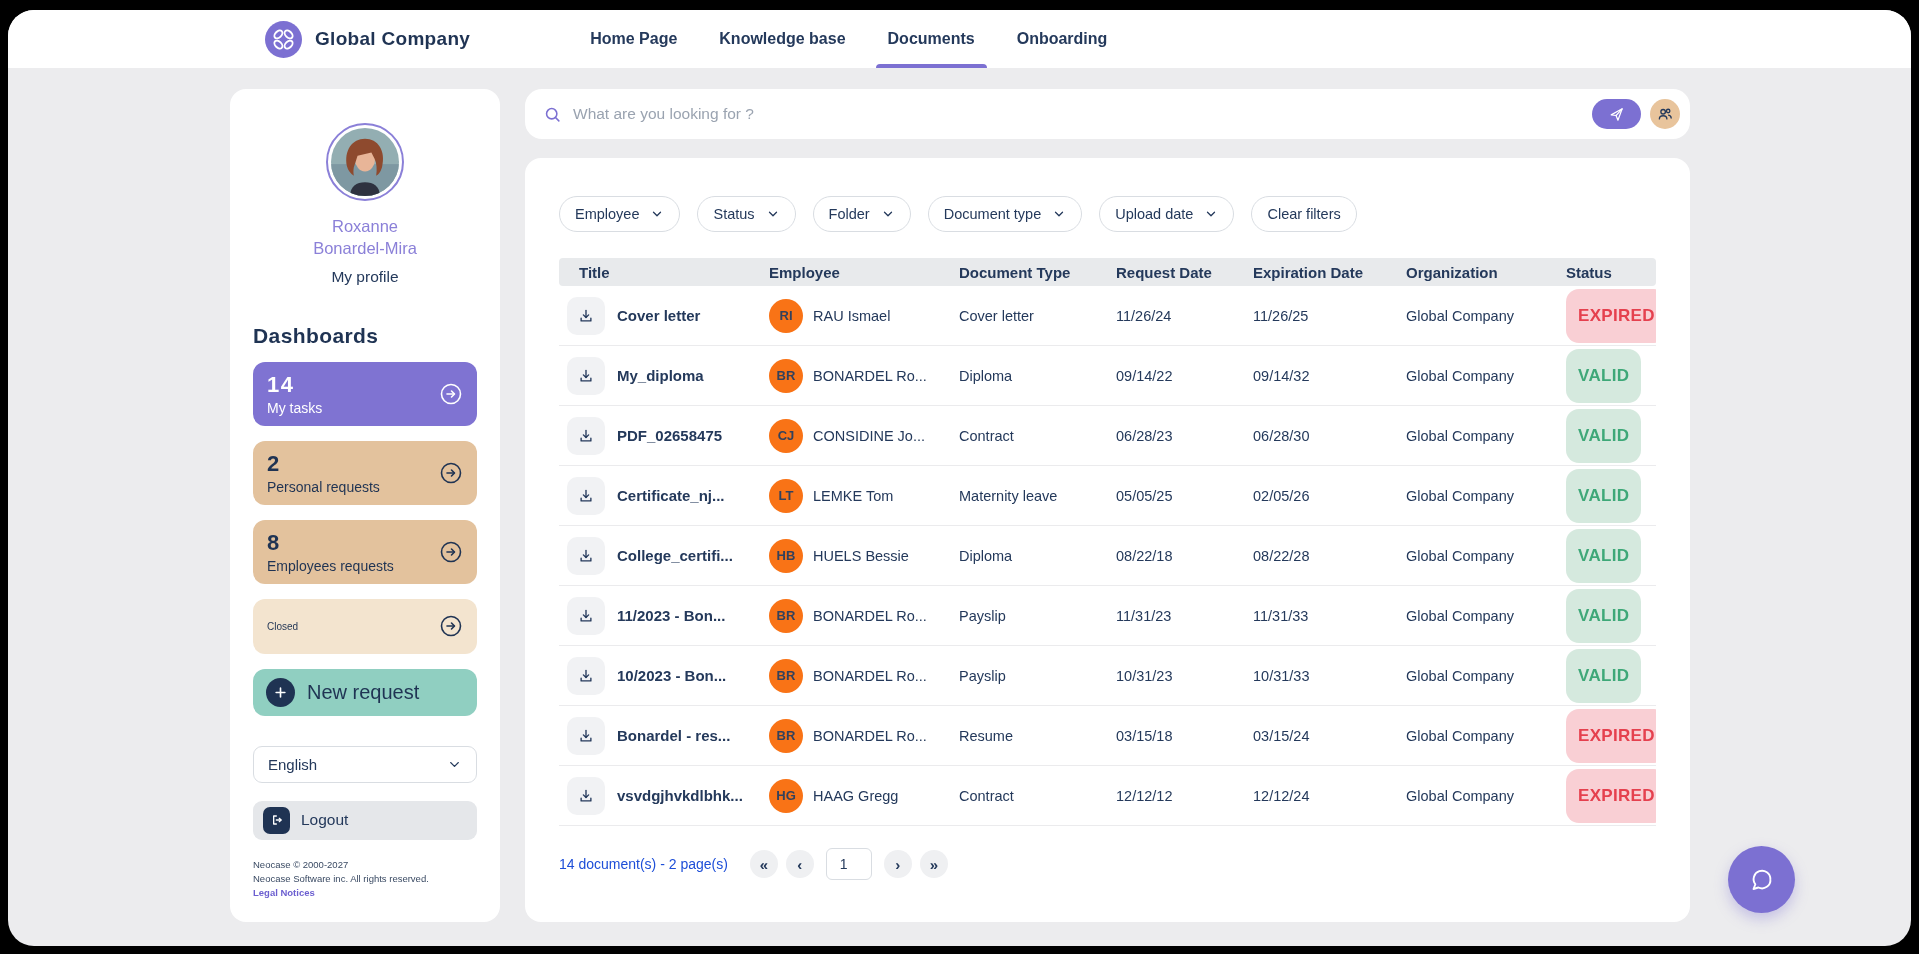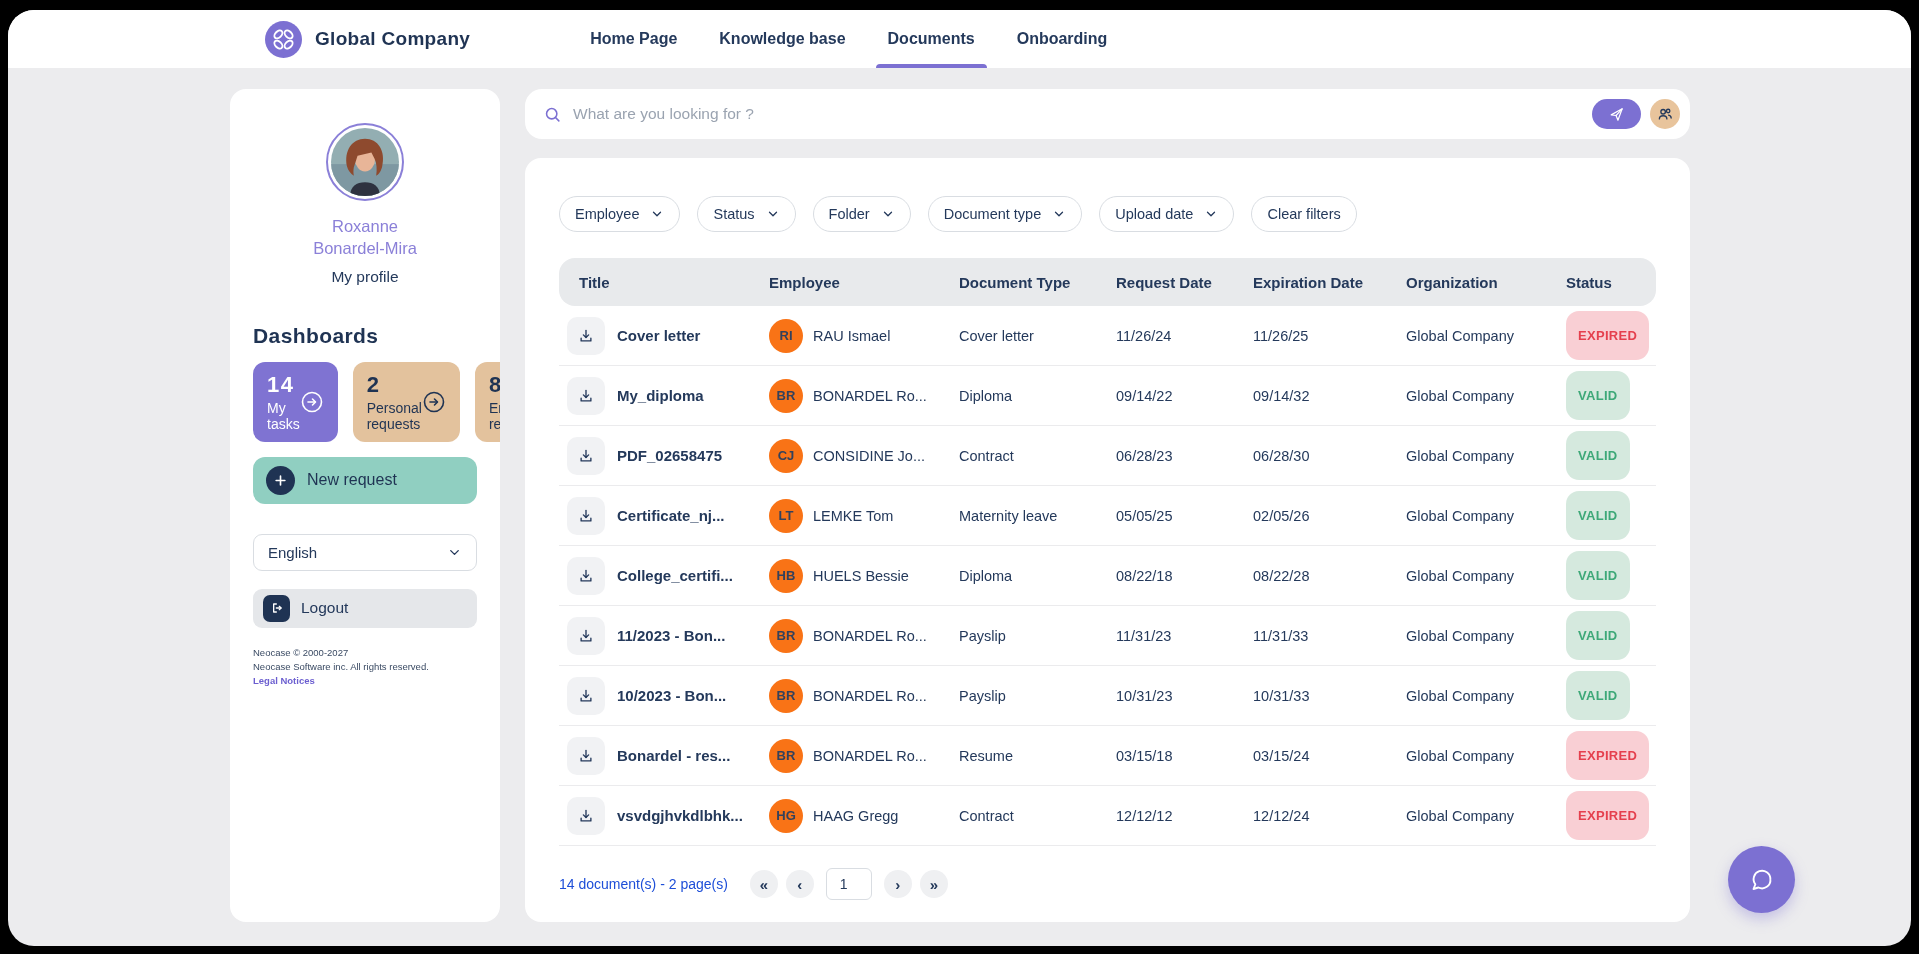--- a/index.html
+++ b/index.html
@@ -36,33 +36,33 @@
   }
   .profile { display:flex; flex-direction:column; align-items:center; padding-top:34px; }
   .avatar-ring {
     width:78px; height:78px; border-radius:50%; border:2px solid #8B80D8;
     display:flex; align-items:center; justify-content:center; background:#fff;
   }
   .avatar-img { width:68px; height:68px; border-radius:50%; overflow:hidden; }
   .user-name { margin-top:14px; text-align:center; color:#8B80D8; font-size:16.5px; font-weight:500; line-height:1.35; }
   .my-profile { margin-top:8px; font-size:15.5px; color:#24395B; cursor:pointer; }
   .dash-title { margin:38px 0 0 23px; font-size:21px; font-weight:700; color:#1F3353; letter-spacing:.4px; }
-  .dashboard-cards { display:flex; flex-direction:row; gap:15px; margin:14px 23px 0; }
+  .dashboard-cards { display:flex; flex-direction:column; gap:15px; margin:14px 23px 0; }
   .dash-card { border-radius:12px; padding:10px 14px; display:flex; justify-content:space-between; align-items:center; cursor:pointer; }
   .dash-card.purple { background:#7F73D2; color:#fff; }
   .dash-card.tan { background:#E3C29D; color:#1F3353; }
   .dash-card.light-tan { background:#F3E4CF; color:#1F3353; }
   .dash-count { font-size:22px; font-weight:800; letter-spacing:1.5px; }
   .dash-label { font-size:14px; margin-top:2px; }
   .dash-label.solo { font-size:10px; margin:12px 0; }
   .dash-arrow { display:flex; align-items:center; }
   .new-request {
     margin:15px 23px 0; background:#90CFC1; border-radius:12px; height:47px;
     display:flex; align-items:center; gap:12px; padding-left:13px; cursor:pointer;
-    color:#1F3353; font-size:16px;
+    color:#1F3353; font-size:20px;
   }
   .plus-circle { width:29px; height:29px; border-radius:50%; background:#1F3353; display:flex; align-items:center; justify-content:center; }
   .lang-select {
     margin:30px 23px 0; height:37px; border:1px solid #D9DDE2; border-radius:9px;
     display:flex; align-items:center; justify-content:space-between; padding:0 14px;
     font-size:15px; color:#24395B; cursor:pointer; background:#fff;
   }
   .logout-btn {
     margin:18px 23px 0; height:39px; background:#E5E7EA; border-radius:9px;
     display:flex; align-items:center; gap:11px; padding-left:10px; font-size:15.5px;
@@ -93,34 +93,34 @@
     background:#fff; cursor:pointer; white-space:nowrap;
   }
   .chip-chevron { display:flex; align-items:center; }
   
   .doc-table { margin-top:26px; }
   .table-header, .trow {
     display:grid;
     grid-template-columns:58px 152px 190px 157px 137px 153px 160px 1fr;
     align-items:center;
   }
-  .table-header { background:#E8EAEC; border-radius:16px; height:48px; }
+  .table-header { background:#E8EAEC; border-radius:4px; height:28px; }
   .th { font-size:15px; font-weight:700; color:#24395B; }
   .th.c0 { grid-column:1 / 3; padding-left:20px; }
   .trow { height:60px; border-bottom:1px solid #EBEBED; }
   .icon-cell { padding-left:8px; }
   .dl-btn { width:38px; height:38px; border-radius:10px; background:#F1F2F4; border:none; display:flex; align-items:center; justify-content:center; cursor:pointer; }
   .cell { font-size:14.5px; color:#24395B; white-space:nowrap; overflow:hidden; }
   .title-cell { font-weight:700; font-size:15px; }
   .emp-cell { display:flex; align-items:center; gap:10px; }
   .avatar-initials {
     width:34px; height:34px; flex:0 0 34px; border-radius:50%; background:#f97316;
     display:flex; align-items:center; justify-content:center; font-size:13px; font-weight:700; color:#33415C;
   }
-  .badge { display:inline-block; padding:17px 12px; border-radius:13px; font-size:13px; font-weight:700; letter-spacing:.3px; }
+  .badge { display:inline-block; padding:17px 12px; border-radius:13px; font-size:17px; font-weight:700; letter-spacing:.3px; }
   .badge.expired { background:#F9CFD4; color:#E5404E; }
   .badge.valid { background:#D5E9DE; color:#3EA878; }
   
   .pagination { display:flex; align-items:center; margin-top:22px; gap:8px; }
   .page-summary { font-size:14px; color:#1d4ed8; margin-right:14px; }
   .pg-btn { width:28px; height:28px; border-radius:50%; background:#EFF0F2; border:none; color:#24395B; font-size:15px; font-weight:700; display:flex; align-items:center; justify-content:center; cursor:pointer; }
   .page-input { width:46px; height:32px; border:1px solid #D9DDE2; border-radius:6px; padding-left:13px; font-size:14px; color:#24395B; margin:0 4px; outline:none; }
   
   .chat-btn {
     position:absolute; right:116px; bottom:33px; width:67px; height:67px;

